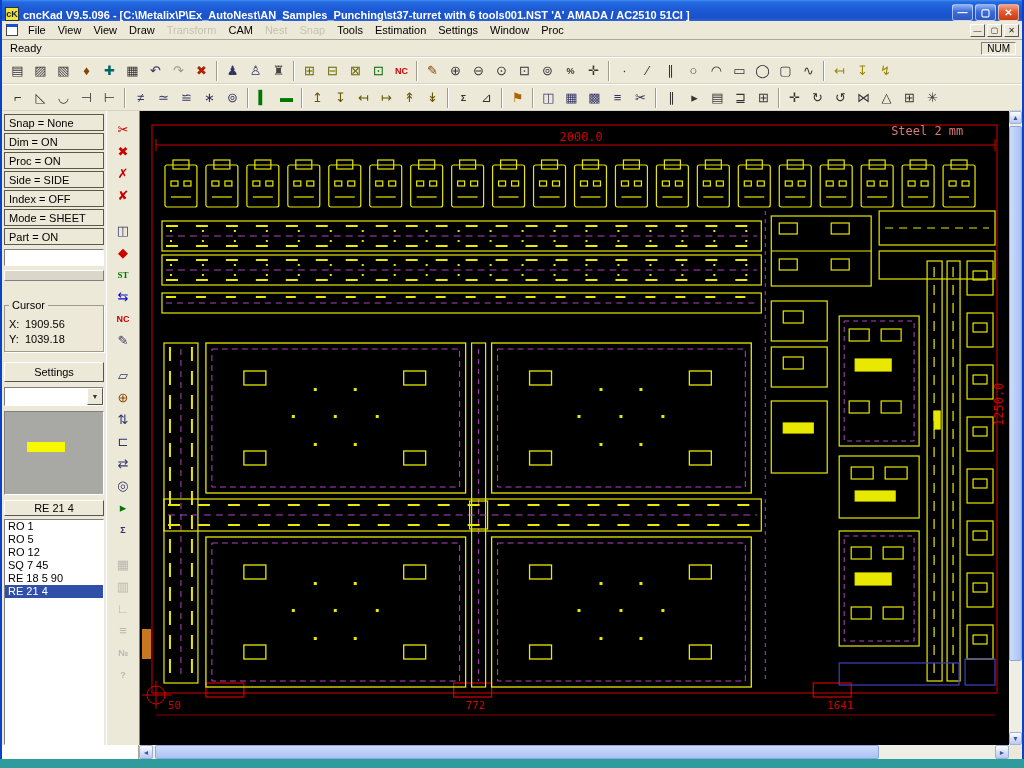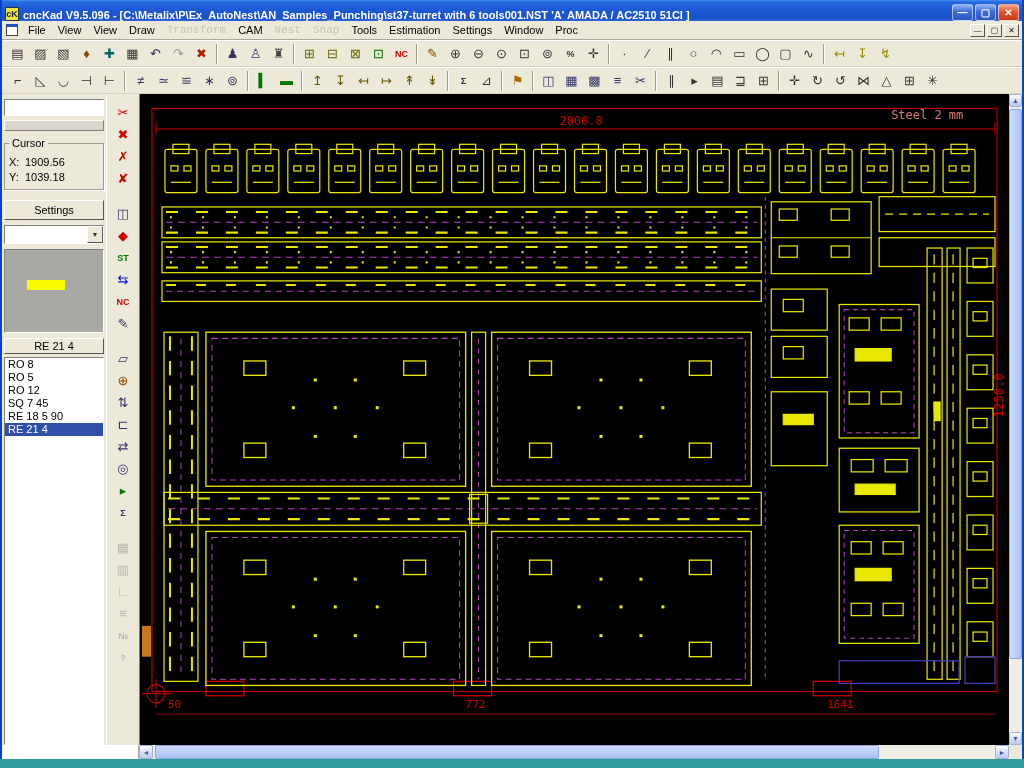--- a/index.html
+++ b/index.html
@@ -20,21 +20,21 @@
     color:#fff; font-size:10px; font-weight:bold; display:flex; align-items:center; justify-content:center;
     background:linear-gradient(180deg,#8FB4F4,#3D6CD8 45%,#2C57BE); }
   .tb-btn.close { background:linear-gradient(180deg,#F2A48C,#E25A34 45%,#C33C16); }
 
   
   .menubar { height:19px; background:#ECE9D8; display:flex; align-items:center; padding:0 3px;
     border-bottom:1px solid #ACA899; font-size:11px; }
   .mdi-icon { width:12px; height:12px; background:#fff; border:1px solid #445; margin:0 4px 0 1px;
     border-top:3px solid #1A51C8; }
   .menu-item { padding:2px 6px; color:#000; }
-  .menu-item.disabled { color:#9C9A8C;font-family:Liberation Mono, monospace; }
+  .menu-item.disabled { color:#9C9A8C; }
   .menu-spacer { flex:1; }
   .mdi-btn { width:15px; height:13px; margin-left:2px; border:1px solid; border-color:#FFF #555 #555 #FFF;
     background:#ECE9D8; font-size:8px; display:flex; align-items:center; justify-content:center; color:#222; }
 
   
   .readybar { height:17px; background:#ECE9D8; border-bottom:1px solid #D8D4C4; display:flex;
     align-items:center; font-size:11px; padding-left:8px; }
   .ready-spacer { flex:1; }
   .num-cell { border:1px solid; border-color:#808080 #FFF #FFF #808080; padding:0 5px; height:13px;
     line-height:12px; font-size:10px; margin-right:6px; }
@@ -52,21 +52,21 @@
   
   .main { flex:1; min-height:0; display:flex; }
 
   
   .left-panel { width:104px; background:#ECE9D8; padding:3px 2px 0 2px; display:flex; flex-direction:column; }
   .status-box { height:17px; margin-bottom:2px; border:1px solid #58584C; background:#ECE9D8;
     font-size:11px; display:flex; align-items:center; padding-left:4px; }
   .white-field { height:17px; background:#fff; border:1px solid; border-color:#808080 #FFF #FFF #808080; margin:2px 0 4px; }
   .raised-bar { height:11px; border:1px solid; border-color:#FFF #808080 #808080 #FFF; background:#DAD6CA; margin-bottom:8px; }
   .cursor-group { border:1px solid #9C9A8C; box-shadow:1px 1px 0 #FFF; position:relative;
-    margin:4px 0 10px; padding:10px 4px 5px; }
+    margin:16px 0 10px; padding:10px 4px 5px; }
   .cursor-title { position:absolute; top:-7px; left:4px; background:#ECE9D8; padding:0 3px; font-size:11px; }
   .cursor-row { display:flex; font-size:11px; height:15px; align-items:center; }
   .cursor-label { width:16px; }
   .machine-btn { height:20px; border:1px solid; border-color:#FFF #555 #555 #FFF; background:#ECE9D8;
     font-size:11px; display:flex; align-items:center; justify-content:center; margin-bottom:5px; }
   .combo { height:19px; display:flex; margin-bottom:5px; background:#fff; border:1px solid;
     border-color:#808080 #FFF #FFF #808080; }
   .combo-value { flex:1; font-size:11px; padding-left:3px; }
   .combo-btn { width:16px; background:#ECE9D8; border:1px solid; border-color:#FFF #555 #555 #FFF;
     display:flex; align-items:center; justify-content:center; font-size:7px; color:#333; }
@@ -138,20 +138,25 @@
       <span class="menu-item">Estimation</span>
       <span class="menu-item">Settings</span>
       <span class="menu-item">Window</span>
       <span class="menu-item">Proc</span>
       <span class="menu-spacer"></span>
       <span class="mdi-btn">—</span>
       <span class="mdi-btn">▢</span>
       <span class="mdi-btn">✕</span>
     </div>
 
+  <div class="readybar">
+    <span>Ready</span>
+    <span class="ready-spacer"></span>
+    <span class="num-cell">NUM</span>
+  </div>
 
   <div class="toolbar">
 
   <span class="tbi">▤</span>
       <span class="tbi">▨</span>
       <span class="tbi">▧</span>
       <span class="tbi" style="color: rgb(136, 68, 0);">♦</span>
       <span class="tbi" style="color: rgb(0, 102, 102);">✚</span>
       <span class="tbi">▦</span>
       <span class="tbi" style="color: rgb(51, 51, 102);">↶</span>
@@ -238,20 +243,30 @@
       <span class="tbi">↺</span>
       <span class="tbi">⋈</span>
       <span class="tbi">△</span>
       <span class="tbi">⊞</span>
       <span class="tbi">✳</span>
     </div>
 
   <div class="main">
 
     <div class="left-panel">
+      <div>
+
+      <div class="status-box">Snap = None</div>
+          <div class="status-box">Dim = ON</div>
+          <div class="status-box">Proc = ON</div>
+          <div class="status-box">Side = SIDE</div>
+          <div class="status-box">Index = OFF</div>
+          <div class="status-box">Mode = SHEET</div>
+          <div class="status-box">Part = ON</div>
+        </div>
       <div class="white-field"></div>
       <div class="raised-bar"></div>
       <div class="cursor-group">
         <div class="cursor-title">Cursor</div>
         <div class="cursor-row">
           <span class="cursor-label">X:</span>
           <span class="cursor-value">1909.56</span>
         </div>
         <div class="cursor-row">
           <span class="cursor-label">Y:</span>
@@ -262,39 +277,39 @@
       <div class="combo">
         <span class="combo-value"></span>
         <span class="combo-btn">▼</span>
       </div>
       <div class="preview">
         <div class="preview-shape"></div>
       </div>
       <div class="tool-label">RE 21 4</div>
       <div class="tool-list">
 
-      <div class="tool-item">RO 8</div>
+      <div class="tool-item">RO 1</div>
           <div class="tool-item">RO 5</div>
           <div class="tool-item">RO 12</div>
           <div class="tool-item">SQ 7 45</div>
           <div class="tool-item">RE 18 5 90</div>
           <div class="tool-item selected">RE 21 4</div>
         </div>
     </div>
 
     <div class="vtoolbar">
 
     <span class="vtbi" style="color: rgb(204, 0, 0);">✂</span>
         <span class="vtbi" style="color: rgb(204, 0, 0);">✖</span>
         <span class="vtbi" style="color: rgb(204, 0, 0);">✗</span>
         <span class="vtbi" style="color: rgb(204, 0, 0);">✘</span>
         <span class="vtb-gap"></span>
         <span class="vtbi" style="color: rgb(51, 51, 102);">◫</span>
         <span class="vtbi" style="color: rgb(204, 0, 0);">◆</span>
-        <span class="vtbi txt" style="color: rgb(0, 119, 0);">ST</span>
+        <span class="vtbi txt" style="color: rgb(0, 119, 0); font-family: Liberation Serif, serif;">ST</span>
         <span class="vtbi" style="color: rgb(0, 0, 204);">⇆</span>
         <span class="vtbi txt" style="color: rgb(204, 0, 0);">NC</span>
         <span class="vtbi" style="color: rgb(51, 51, 102);">✎</span>
         <span class="vtb-gap"></span>
         <span class="vtbi" style="color: rgb(51, 51, 102);">▱</span>
         <span class="vtbi" style="color: rgb(136, 68, 0);">⊕</span>
         <span class="vtbi" style="color: rgb(51, 51, 102);">⇅</span>
         <span class="vtbi" style="color: rgb(51, 51, 102);">⊏</span>
         <span class="vtbi" style="color: rgb(51, 51, 102);">⇄</span>
         <span class="vtbi" style="color: rgb(51, 51, 102);">◎</span>

